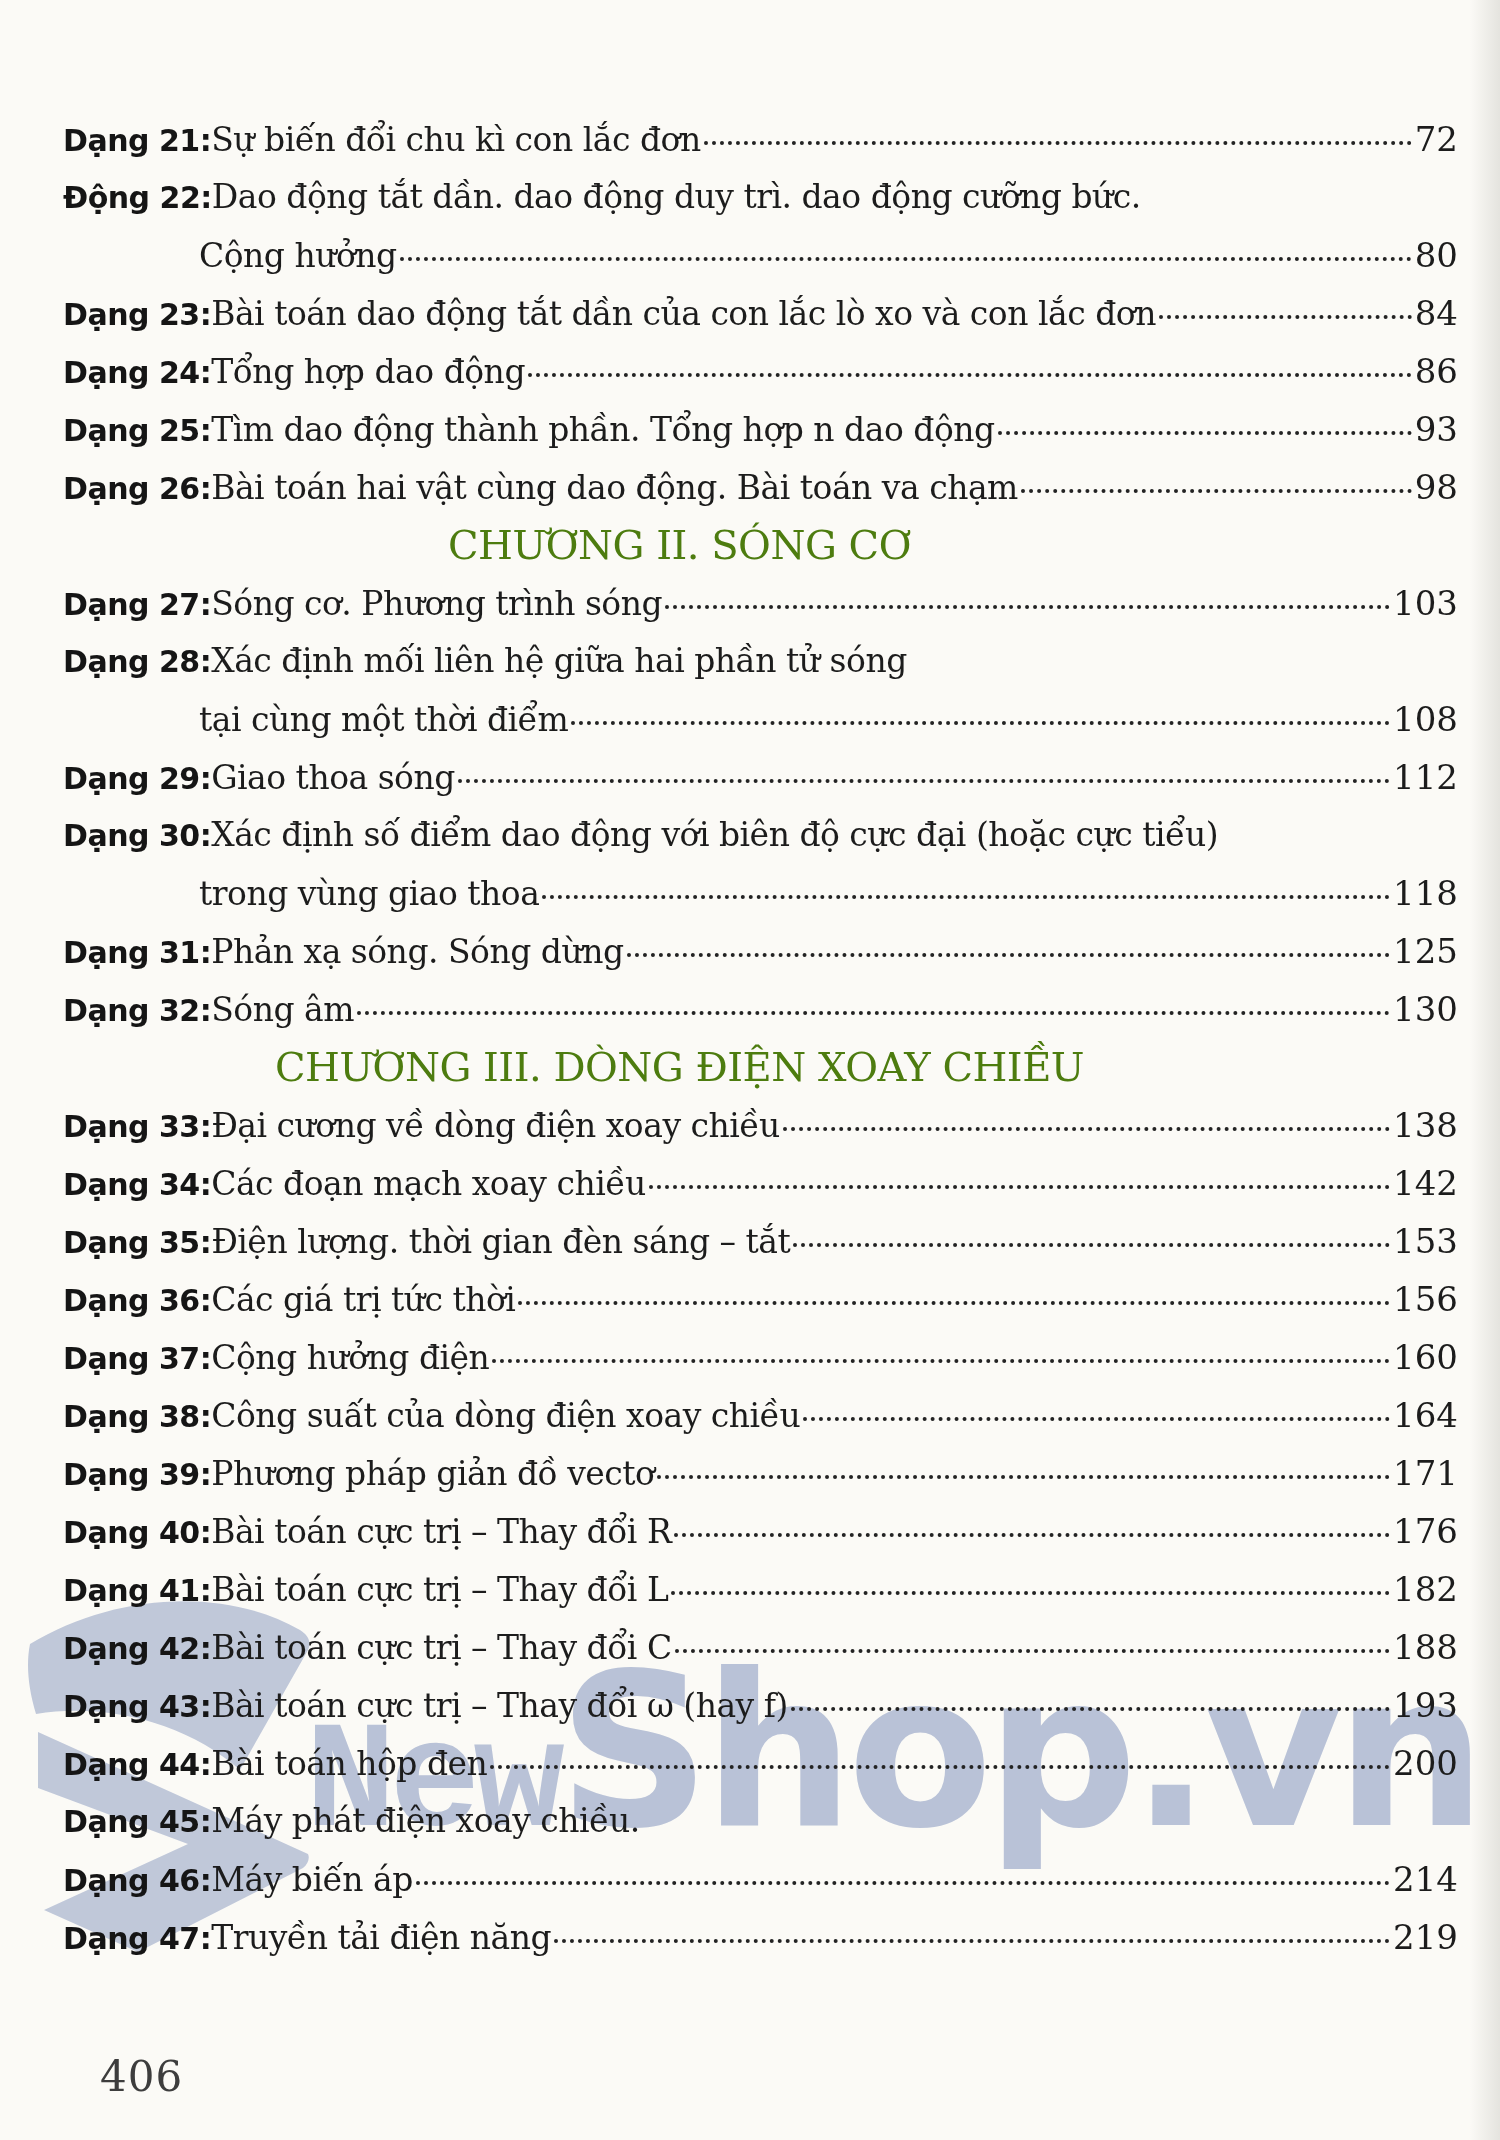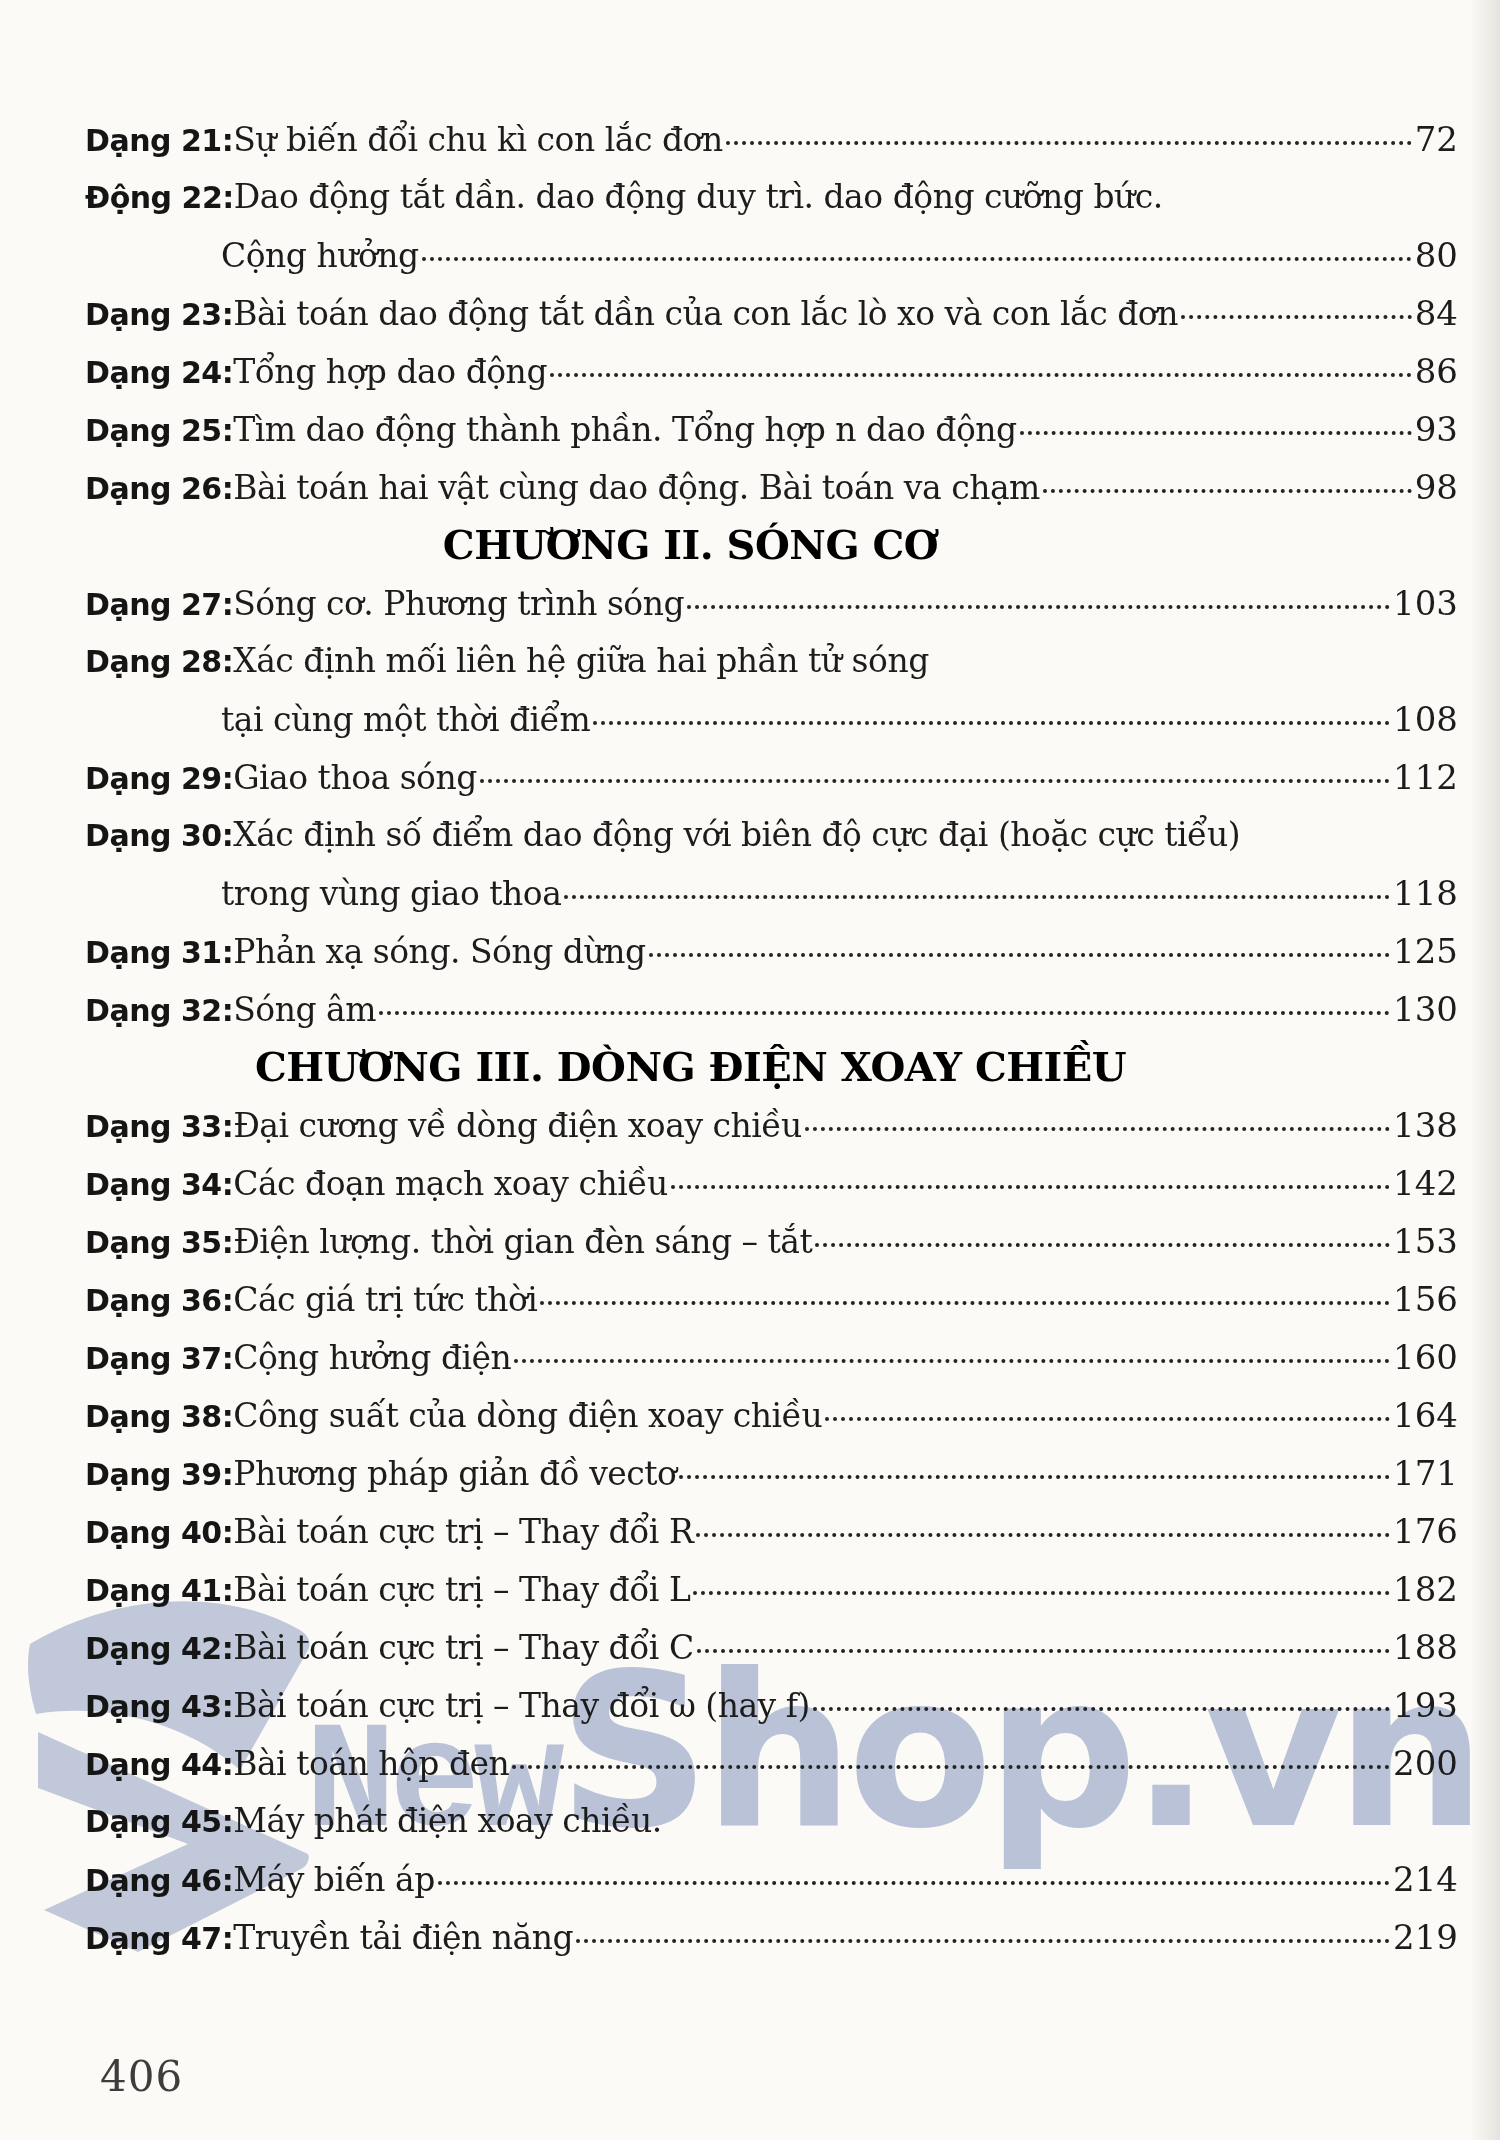--- a/index.html
+++ b/index.html
@@ -29,21 +29,21 @@
     opacity:.85;
     letter-spacing:-7px;
   }
   .wm-new{font-size:152px;font-family:Liberation Mono, monospace;}
   .wm-shop{font-size:212px;}
   .wm-dot{font-size:212px;}
   .wm-vn{font-size:212px;}
   
   .toc{
     position:relative;z-index:2;
-    padding:110px 42px 0 85px;
+    padding:110px 42px 0 63px;
   }
   .row{
     height:58px;
     display:flex;
     align-items:baseline;
     line-height:58px;
     white-space:nowrap;
   }
   .row .label{
     flex:0 0 136px;
@@ -65,24 +65,24 @@
     transform:translateY(-6px);
   }
   .row .pagenum{
     font-size:34px;
     text-align:left;
   }
   .row.chapter{
     display:block;
     text-align:center;
     padding-right:162px;
-    font-weight:bold;
+    font-weight:normal;
     font-size:40px;
     letter-spacing:-0.5px;
-    color:#000000;
+    color:#4d7c0f;
   }
   .page-number{
     position:absolute;
     left:100px;top:2052px;
     z-index:2;
     font-size:42px;
     color:#3d3d3d;
     letter-spacing:1px;
     text-align:right;
   }

